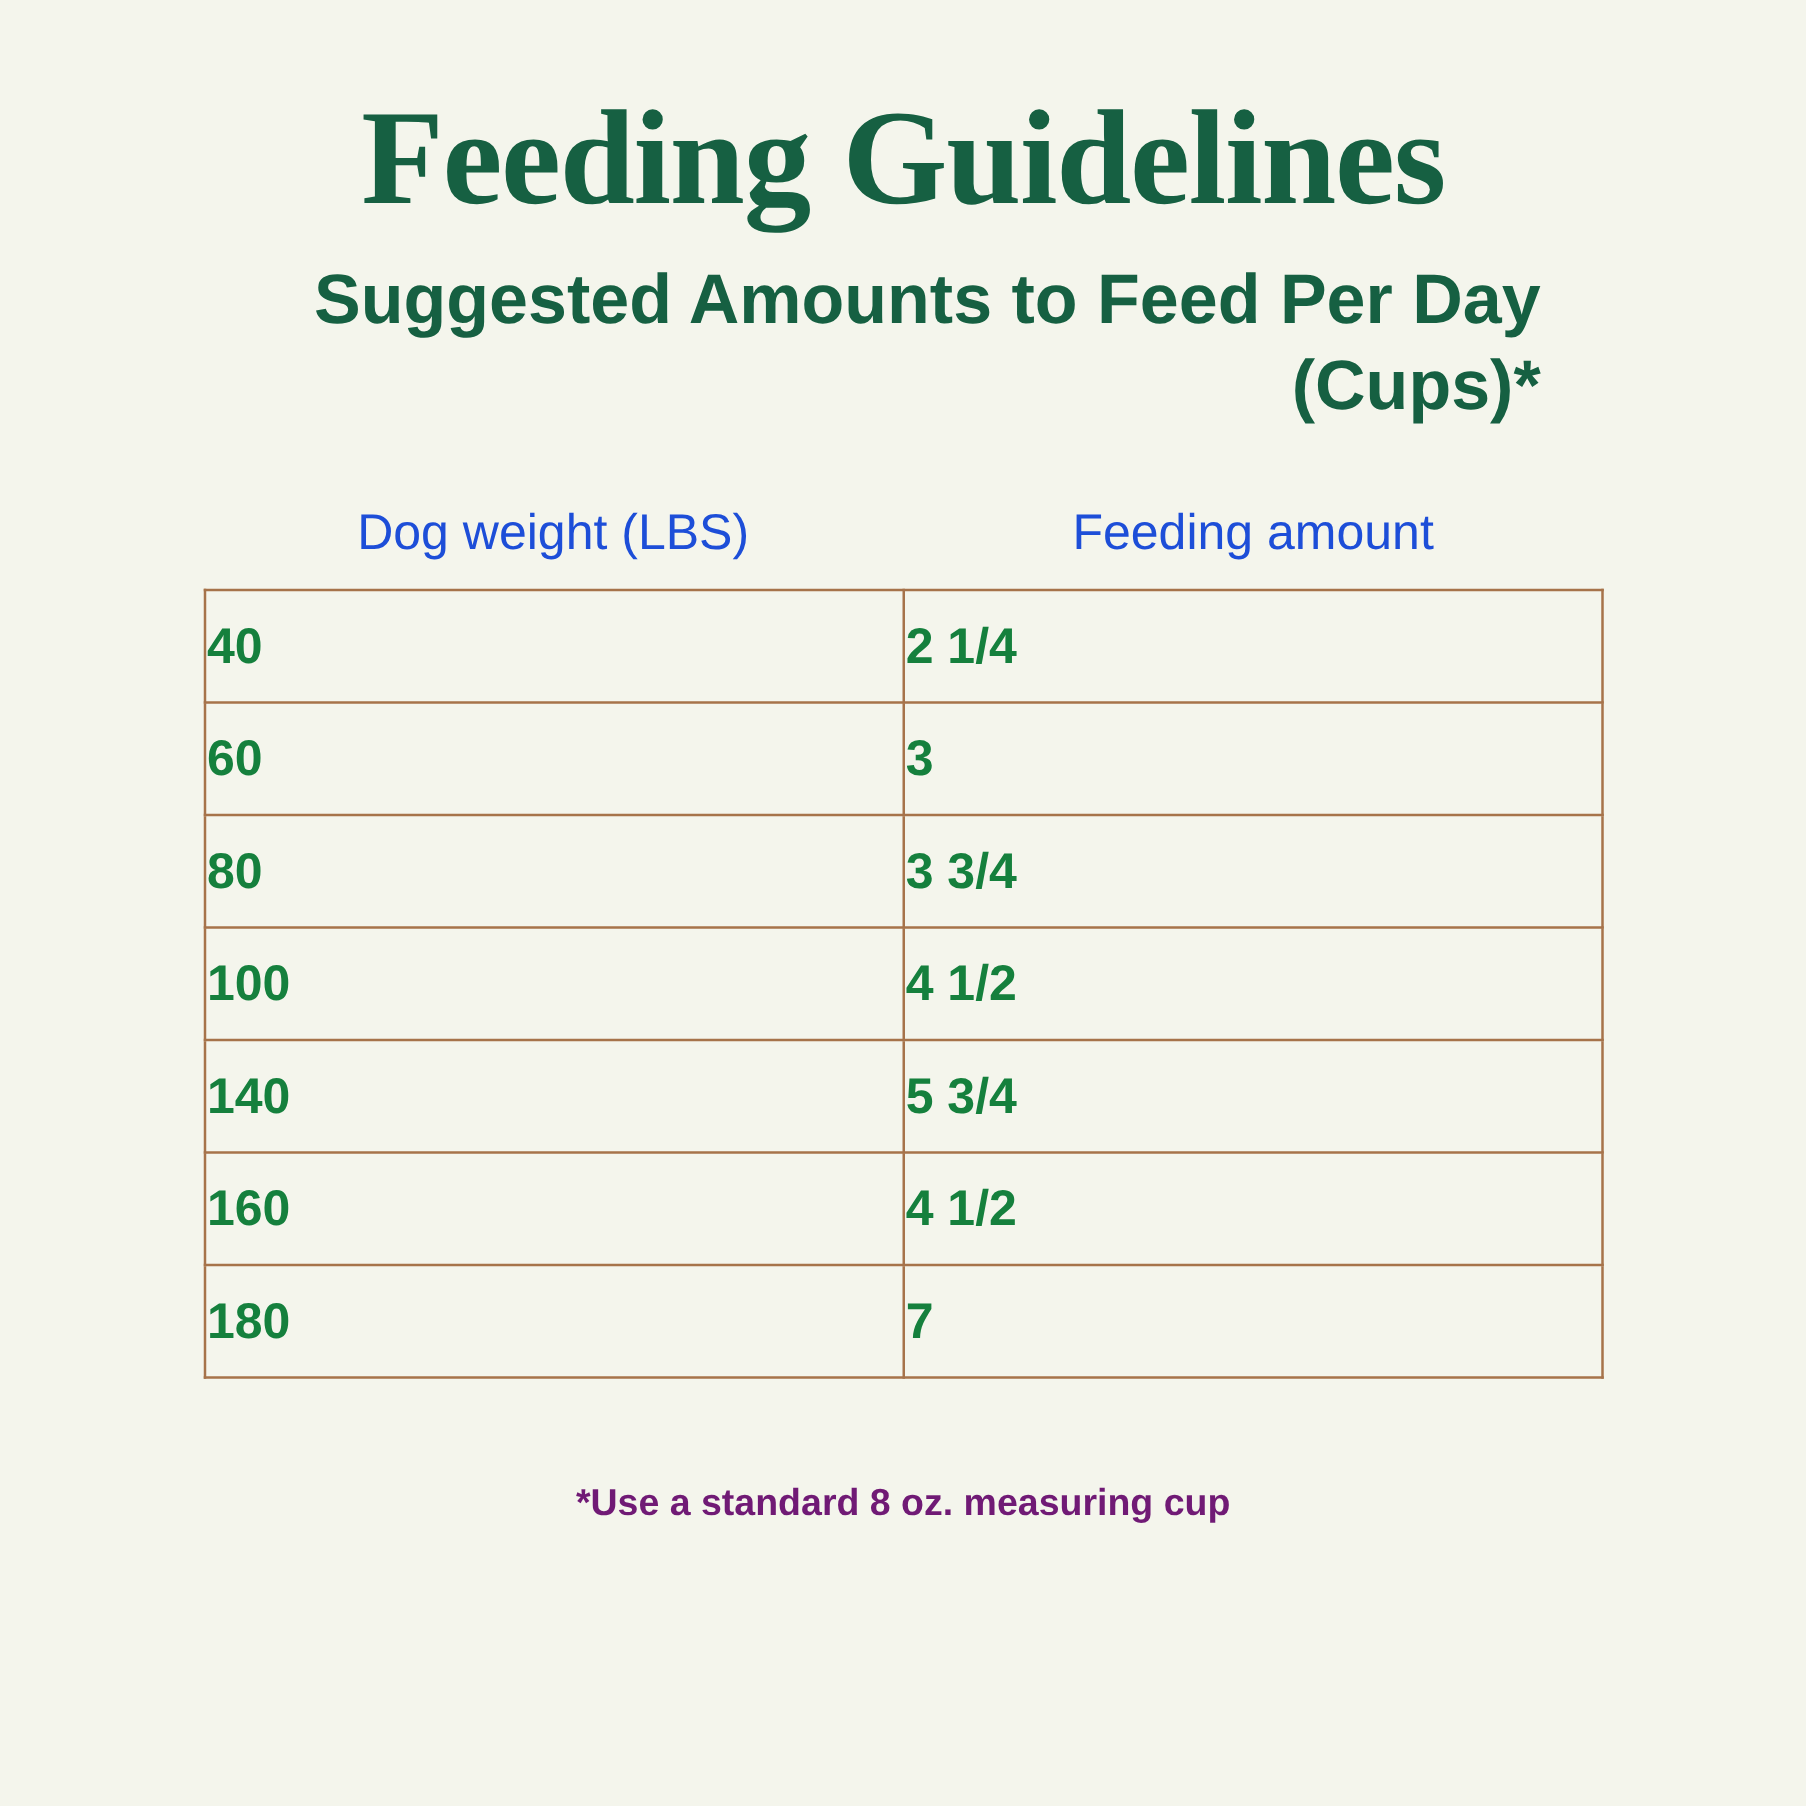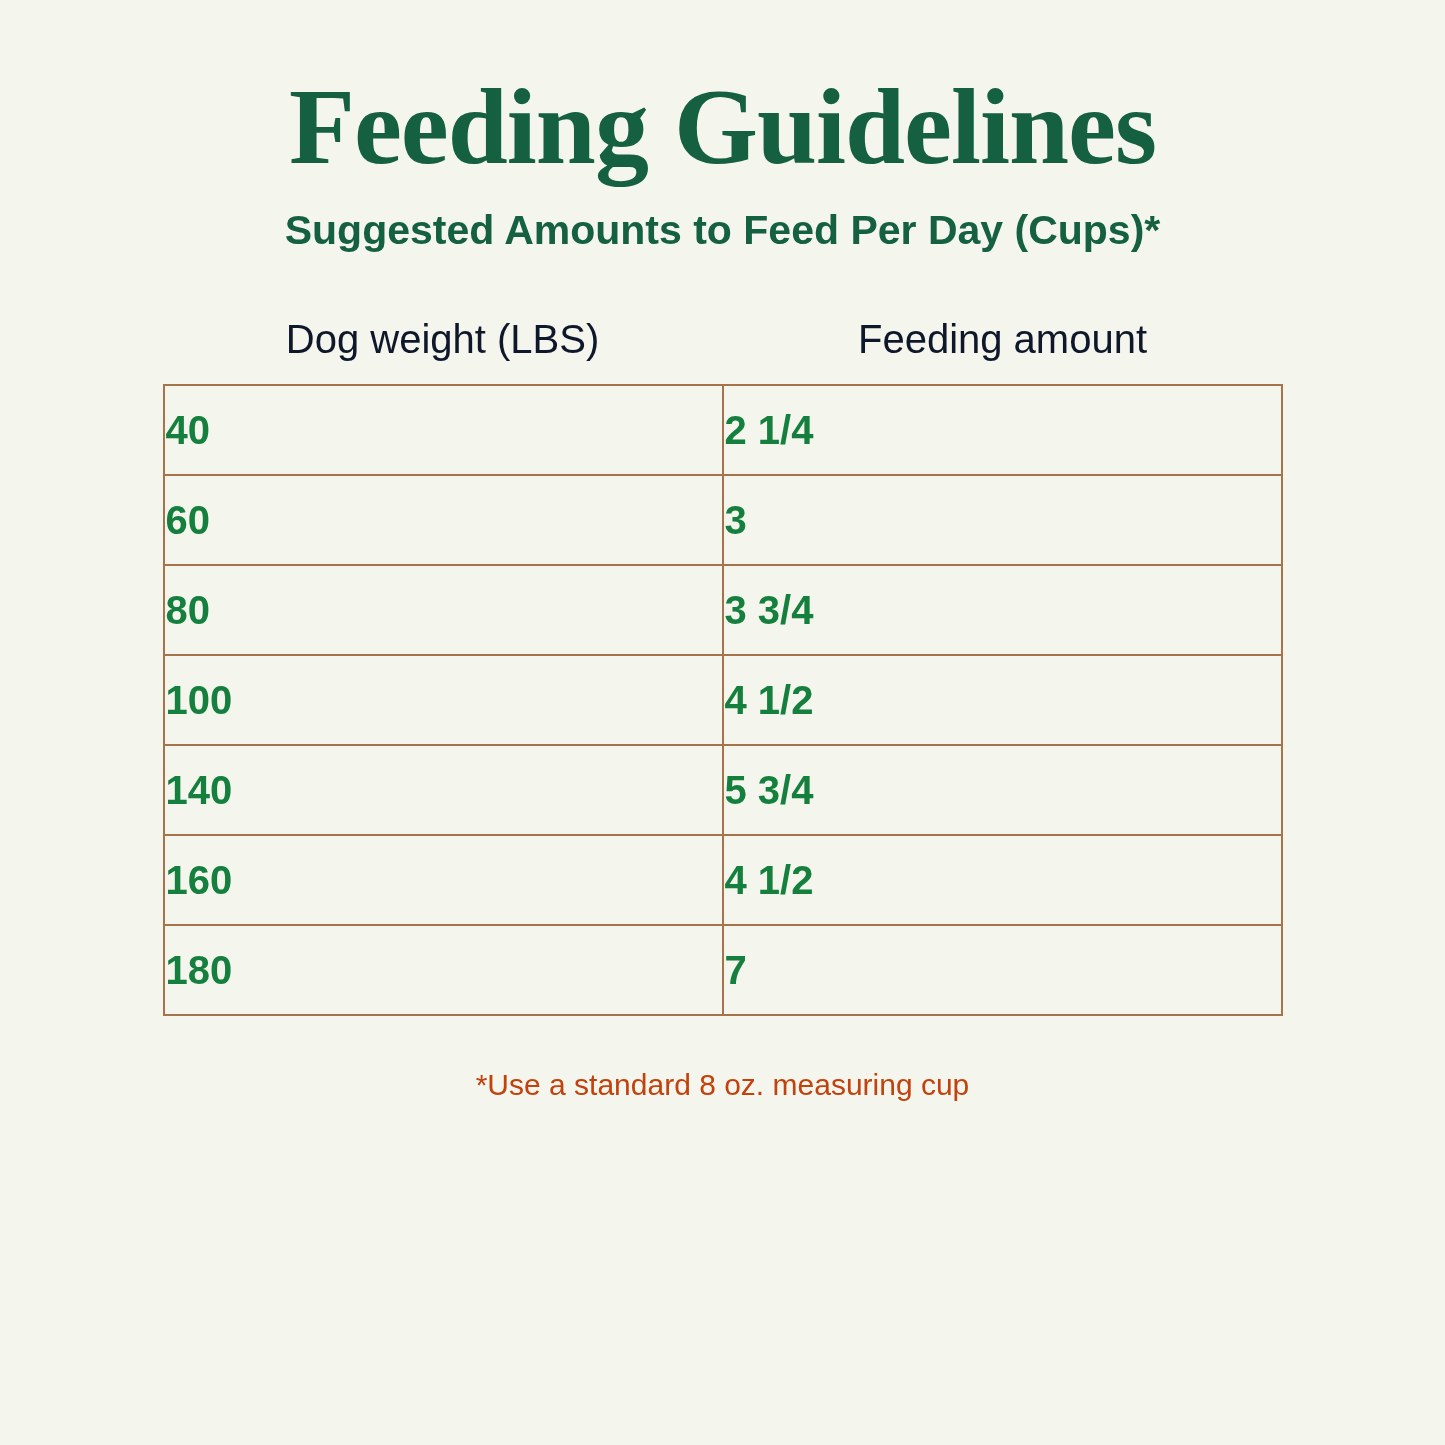--- a/index.html
+++ b/index.html
@@ -30,38 +30,38 @@
     font-size: 108px;
     line-height: 1.05;
     letter-spacing: -1px;
     text-align: center;
     margin: 0;
   }
   .subtitle {
     font-family: "Liberation Sans", sans-serif;
     font-weight: bold;
     color: #166042;
-    font-size: 41px;
+    font-size: 56px;
     line-height: 1.22;
     text-align: right;
     margin: 22px 0 0 0;
     max-width: 1020px;
   }
   .table-wrap {
     margin-top: 62px;
     width: 1120px;
   }
   .col-heads {
     display: flex;
     width: 100%;
     margin-bottom: 22px;
   }
   .col-head {
     font-size: 40px;
-    color: #0f172a;
+    color: #1d4ed8;
     text-align: center;
     font-family: "Liberation Sans", sans-serif;
   }
   .col-head.left {
     width: 560px;
   }
   .col-head.right {
     width: 560px;
   }
   table.feeding {
@@ -73,24 +73,24 @@
     border: 2px solid #a6734a;
     height: 86px;
     text-align: left;
     vertical-align: middle;
     font-size: 40px;
     font-weight: bold;
     color: #15803d;
     font-family: "Liberation Sans", sans-serif;
   }
   .footnote {
-    margin-top: 52px;
+    margin-top: 83px;
     font-size: 30px;
-    font-weight: normal;
-    color: #c2410c;
+    font-weight: bold;
+    color: #701a75;
     text-align: center;
     font-family: "Liberation Sans", sans-serif;
   }
 </style>
 </head>
 <body>
 
 <div class="page">
 
   <h1 class="title">Feeding Guidelines</h1>

